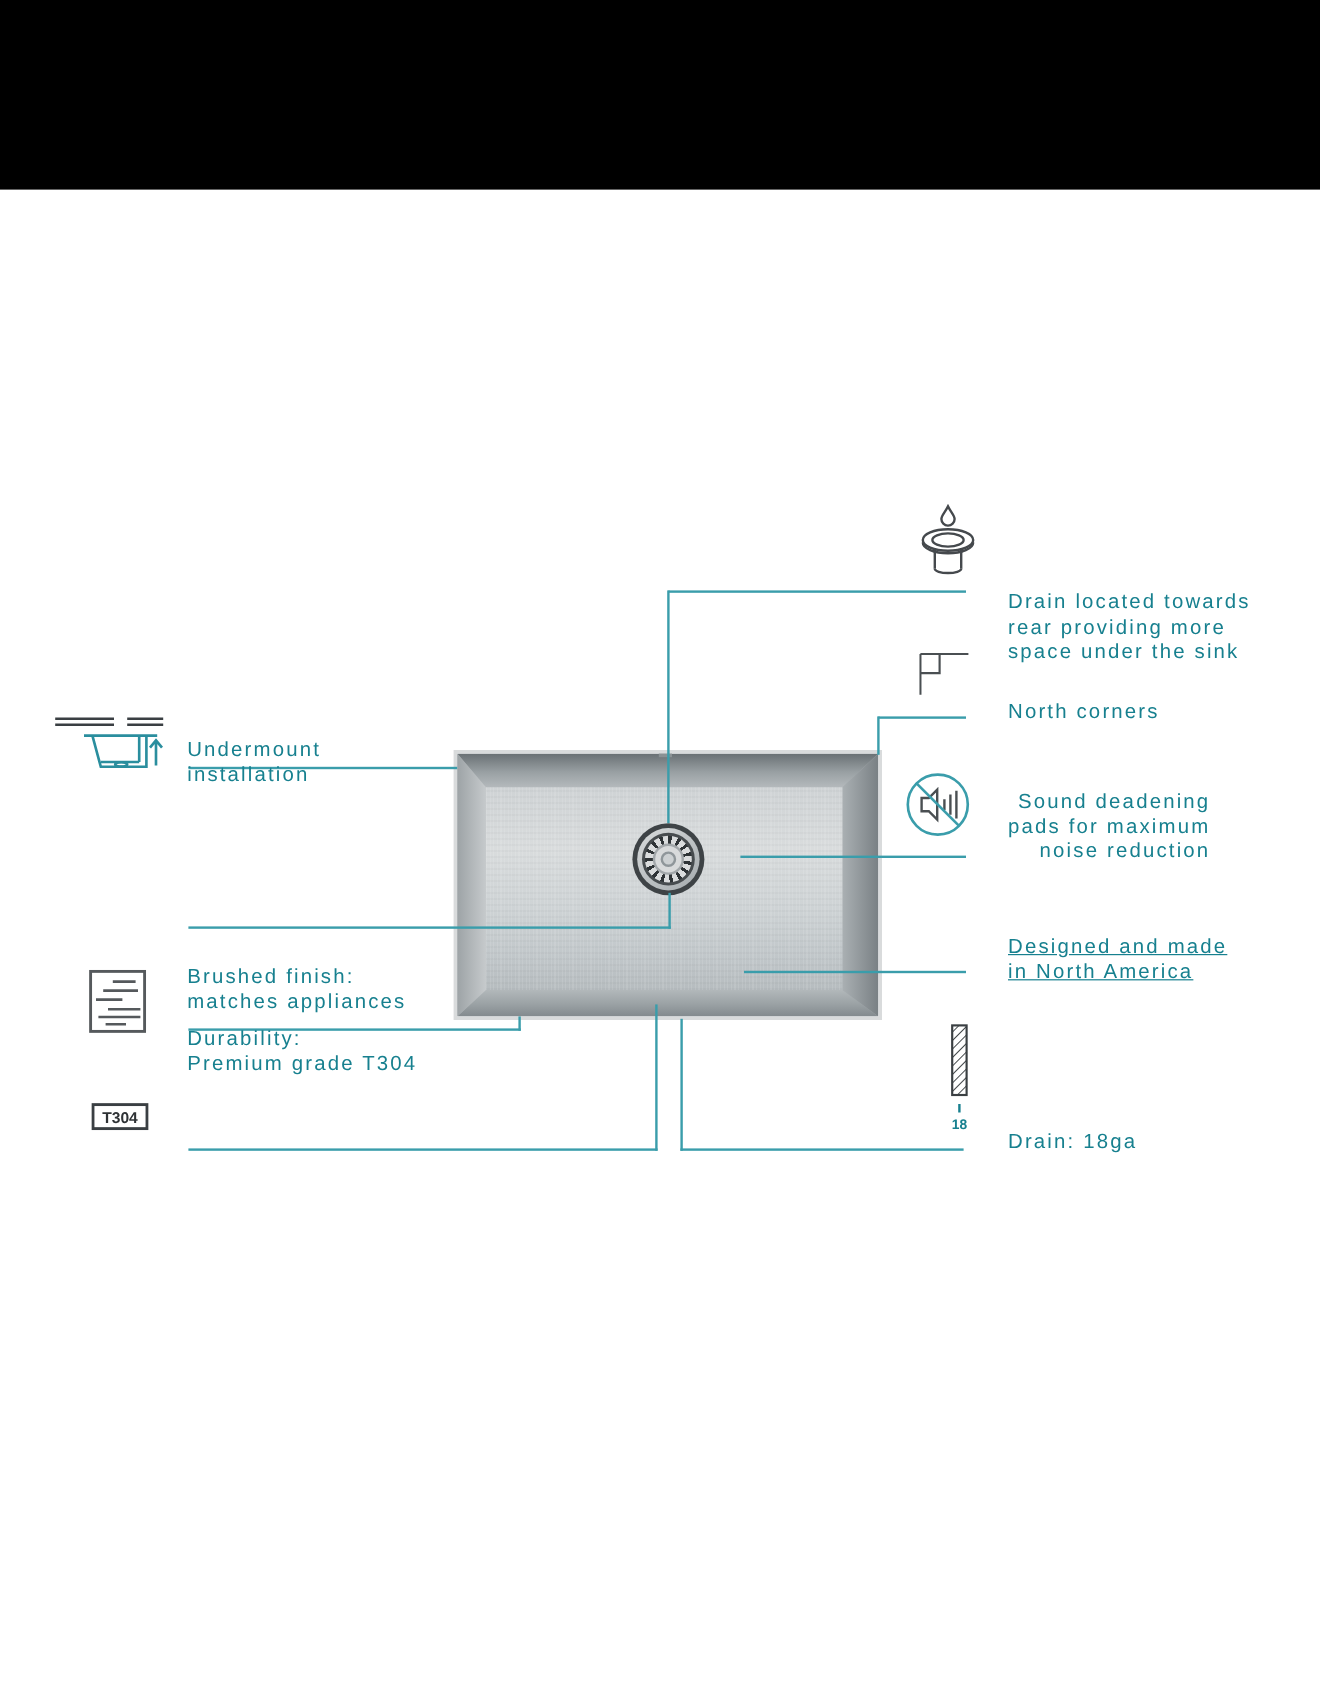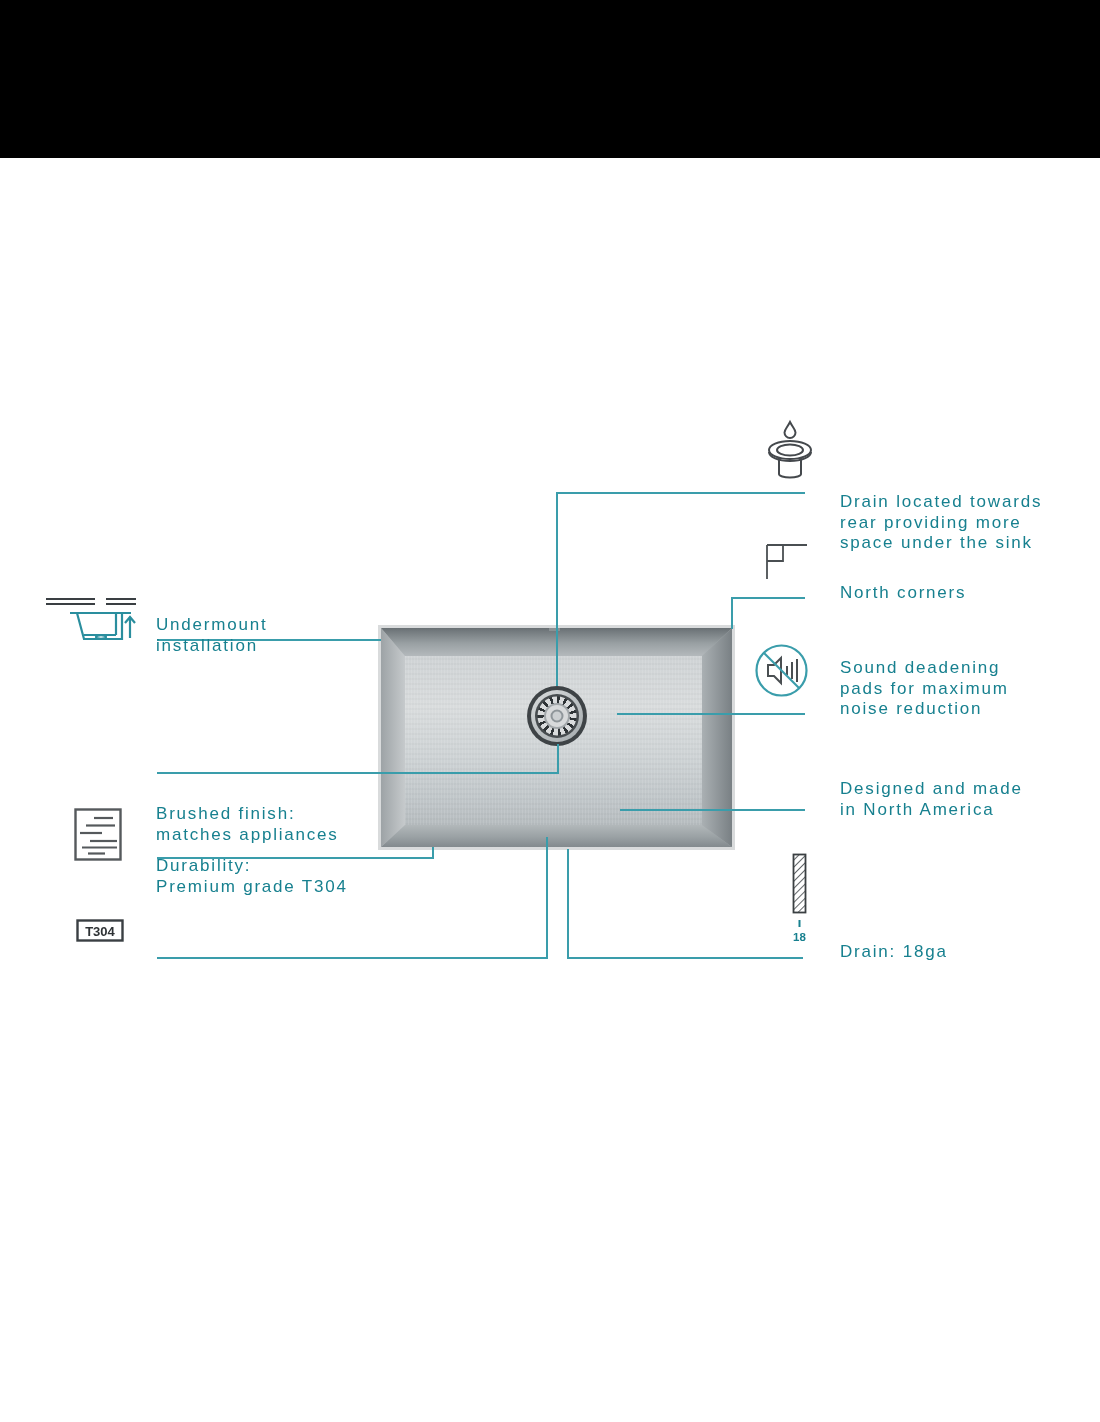--- a/index.html
+++ b/index.html
@@ -118,24 +118,24 @@
 installation</div>
   <div class="label" style="left:156px;top:804px;">Brushed finish:
 matches appliances</div>
   <div class="label" style="left:156px;top:856px;">Durability:
 Premium grade T304</div>
 
   <div class="label" style="left:840px;top:446px;margin-top:46px;">Drain located towards
 rear providing more
 space under the sink</div>
   <div class="label" style="left:840px;top:583px;">North corners</div>
-  <div class="label" style="left:840px;top:658px;">Sound deadening
+  <div class="label" style="left:840px;top:658px;text-align:right;">Sound deadening
 pads for maximum
 noise reduction</div>
-  <div class="label" style="left:840px;top:779px;">Designed and made
+  <div class="label" style="left:840px;top:779px;text-decoration:underline;">Designed and made
 in North America</div>
   <div class="label" style="left:840px;top:942px;">Drain: 18ga</div>
 
   <svg class="icon" style="left:44px;top:592px;" width="94" height="62" viewBox="0 0 94 62">
     <g stroke="#3a3f43" stroke-width="2" fill="none">
       <path d="M2,7 H51 M2,12 H51 M62,7 H92 M62,12 H92"></path>
     </g>
     <g stroke="#2a8e9e" stroke-width="2.2" fill="none">
       <path d="M26,21 H87"></path>
       <path d="M33,21 L40,47 L78,47 L78,21"></path>

